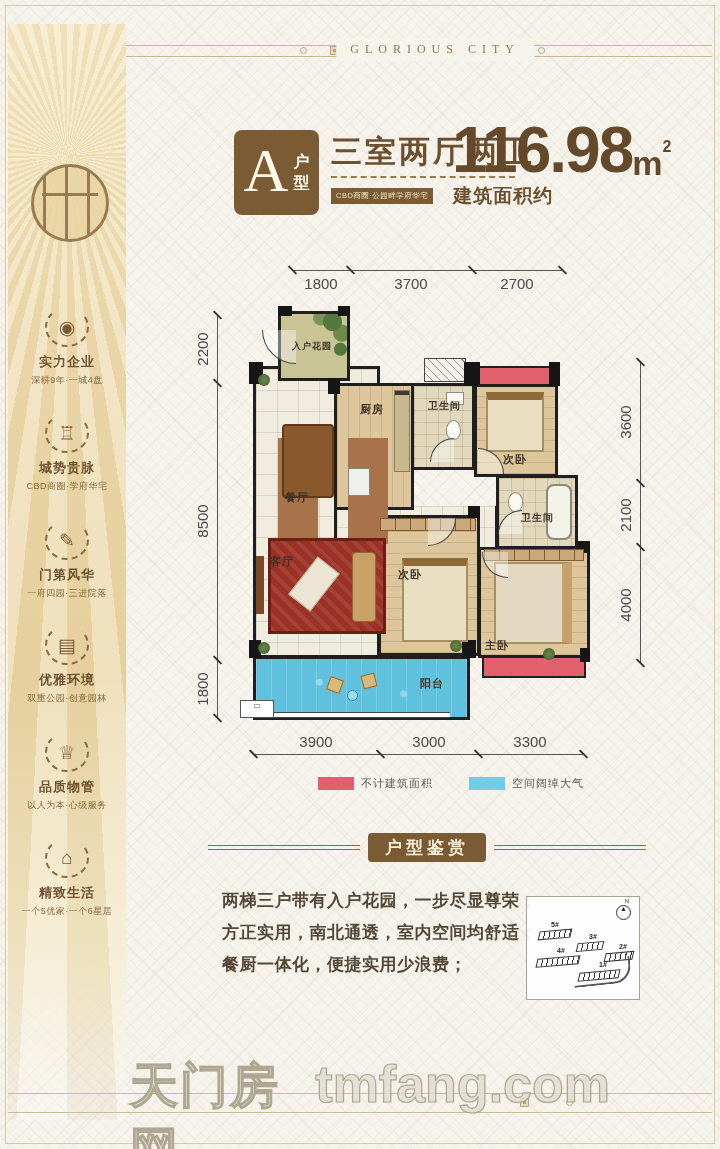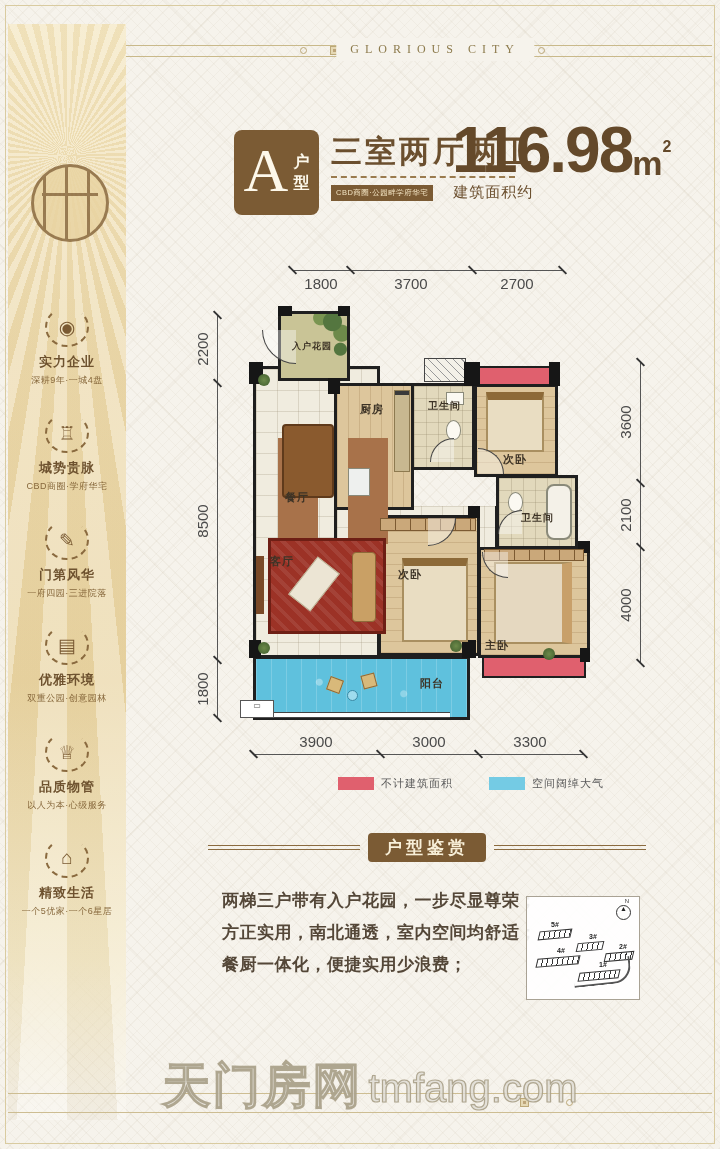--- a/index.html
+++ b/index.html
@@ -42,21 +42,21 @@
 
   
   .unit-badge { position:absolute; left:234px; top:130px; width:85px; height:85px; background:#7b5b34;
     border-radius:8px; color:#fdf8ea; display:flex; align-items:center; justify-content:center; gap:5px; }
   .unit-letter { font-family:"Liberation Serif", serif; font-size:62px; line-height:1; padding-bottom:6px; }
   .unit-label { display:flex; flex-direction:column; font-size:16px; font-weight:bold; gap:2px; line-height:1.15; }
   .spec { position:absolute; left:331px; top:131px; font-size:31px; font-weight:bold; color:#6b4f2e; letter-spacing:3px; }
   .spec-rule { position:absolute; left:331px; top:176px; width:184px; border-top:2px dashed #9a7b4e; }
   .tagline-row { position:absolute; left:331px; top:183px; display:flex; align-items:center; gap:20px; }
   .tagline-chip { background:#7b5b34; color:#f2e3c2; font-size:7.5px; padding:3px 5px; letter-spacing:0.5px; }
-  .area-label { font-size:15px; font-weight:normal; color:#6b4f2e; letter-spacing:1px; }
+  .area-label { font-size:19px; font-weight:bold; color:#6b4f2e; letter-spacing:1px; }
   .area-wrap { position:absolute; left:452px; top:118px; color:#64492a; display:flex; align-items:flex-start; }
   .area-value { font-size:64px; font-weight:bold; letter-spacing:-2px; line-height:1; }
   .area-unit { font-size:34px; font-weight:bold; margin-top:26px; }
   .area-sup { font-size:16px; font-weight:bold; margin-top:20px; }
 
   
   .room { position:absolute; border:3px solid #1f1f1f; }
   .room-label { position:absolute; font-size:11px; font-weight:bold; color:#3d3326; letter-spacing:1px; white-space:nowrap; }
   .tile { background-color:#f0ecdf; background-image:
       linear-gradient(rgba(160,150,125,0.28) 1px, transparent 1px),
@@ -77,21 +77,21 @@
       repeating-linear-gradient(90deg, rgba(255,255,255,0.18) 0 1px, transparent 1px 15px); }
   .redstrip { position:absolute; background:#e0606e; border:2px solid #1f1f1f; }
   .pier { position:absolute; background:#161616; }
   .furn { position:absolute; }
   .dimline { position:absolute; background:#555; }
   .dimlabel { position:absolute; font-size:15px; color:#4a4a4a; transform:translateX(-50%); }
   .dimlabel-v { position:absolute; font-size:15px; color:#4a4a4a; transform:translate(-50%,-50%) rotate(-90deg); white-space:nowrap; }
   .tickd { position:absolute; width:11px; height:2px; background:#333; }
   .door { position:absolute; border-left:1.5px solid #444; border-bottom:1.5px solid #444; border-radius:0 0 0 100%; background:rgba(255,255,255,0.4); }
 
-  .legend-row { position:absolute; top:776px; left:318px; display:flex; gap:36px; align-items:center;margin-left:20px; }
+  .legend-row { position:absolute; top:776px; left:318px; display:flex; gap:36px; align-items:center; }
   .legend-item { display:flex; align-items:center; gap:7px; }
   .swatch { width:36px; height:13px; }
   .swatch-red { background:#e0606e; }
   .swatch-blue { background:#74cbe4; }
   .legend-label { font-size:11px; color:#5a5a5a; letter-spacing:1px; }
 
   
   .banner-lines { position:absolute; top:845px; height:5px; border-top:1px solid #8a6a3f; border-bottom:1px solid #8a6a3f; }
   .banner { position:absolute; left:368px; top:833px; width:118px; height:29px; background:#7b5b34; border-radius:4px;
     color:#f8efd8; font-size:17px; font-weight:bold; letter-spacing:4px; display:flex; align-items:center; justify-content:center; }
@@ -108,21 +108,21 @@
     background-image:repeating-linear-gradient(90deg, transparent 0 4px, #333 4px 5px); }
   .bldg-label { position:absolute; font-size:7px; color:#222; font-weight:bold; }
   .road { position:absolute; left:46px; top:62px; width:58px; height:26px; border-bottom:2px solid #555; border-right:2px solid #555; border-bottom-right-radius:18px; transform:rotate(-6deg); }
 
   
   .bottom-line { position:absolute; left:8px; right:8px; height:1px; background:#cdbd92; }
   .watermark { position:absolute; left:130px; top:1054px; width:480px; display:flex; align-items:baseline; justify-content:center; gap:6px;
     color:rgba(255,255,255,0.55); -webkit-text-stroke:1.2px rgba(165,155,130,0.85);
     text-shadow:0 0 1px rgba(160,150,125,0.6); z-index:5; }
   .wm-cn { font-size:48px; font-weight:900; letter-spacing:2px; }
-  .wm-en { font-size:40px; font-weight:400; }
+  .wm-en { font-size:52px; font-weight:700; }
 </style>
 </head>
 <body>
 
 <div class="page">
   <div class="outer-frame"></div>
 
   <div class="top-band-line" style="top:45px"></div>
   <div class="top-band-line" style="top:56px"></div>
   <div class="band-ornament-circle" style="left:300px"></div>

